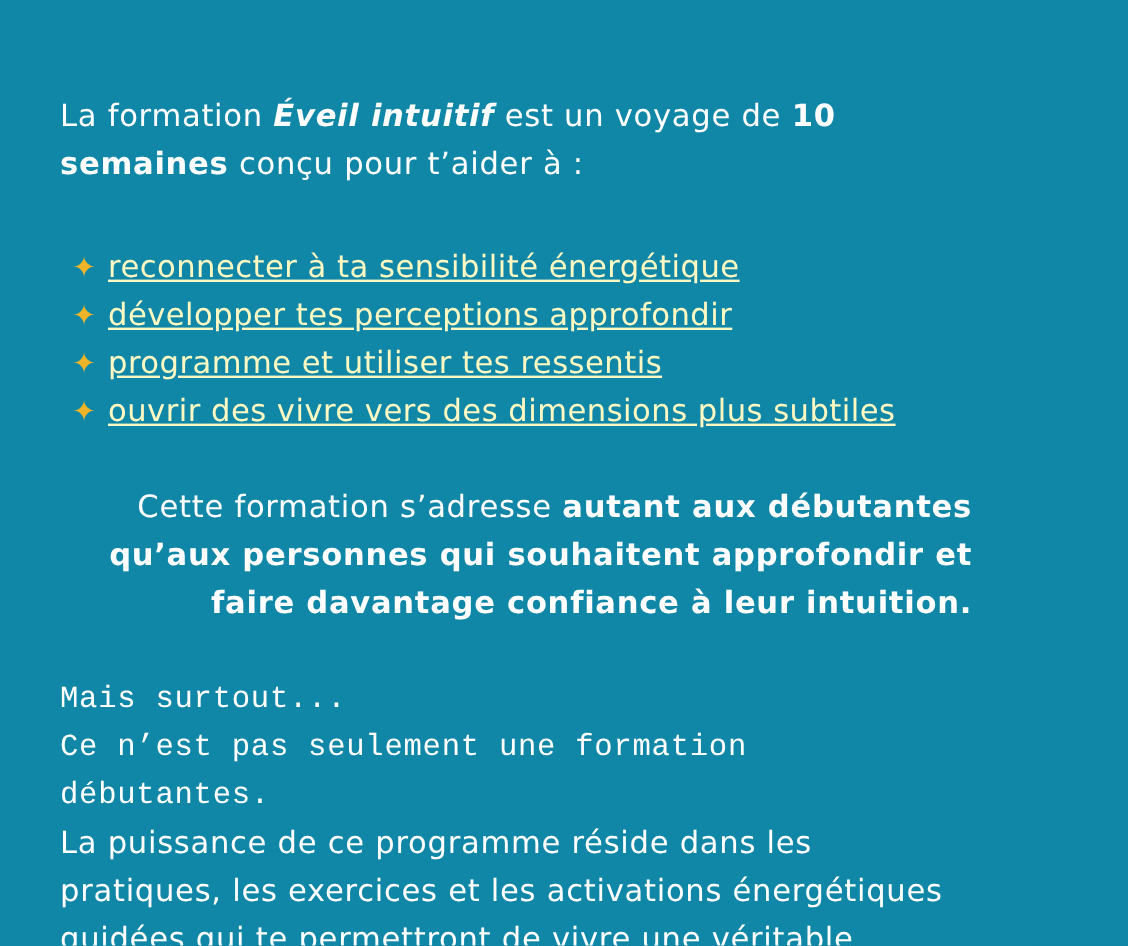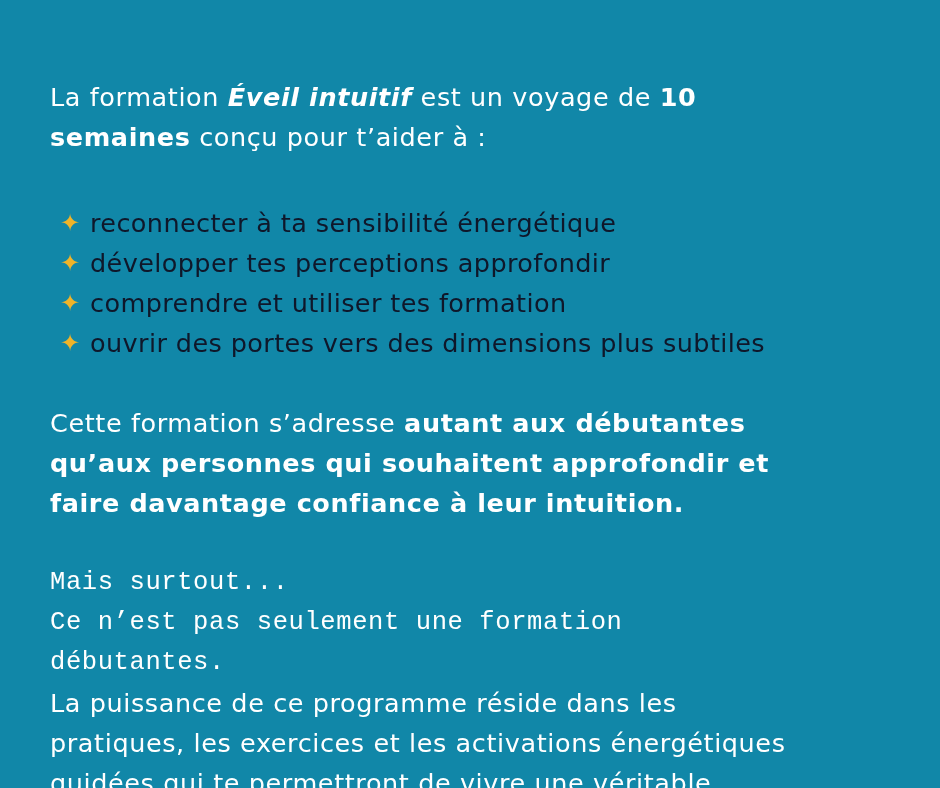--- a/index.html
+++ b/index.html
@@ -57,33 +57,35 @@
   }
   .spark {
     color: #f0b429;
     font-size: 24px;
     line-height: 40px;
     width: 30px;
     flex: 0 0 30px;
     text-align: left;
   }
   .bullet-text {
-    color: #0f172a;
+    color: #fef9c3;
+    text-decoration: underline;
   }
   .block-bold {
     font-weight: bold;
   }
   .gap-lg {
     height: 40px;
   }
   .gap-md {
     height: 40px;
   }
   .audience {
     margin-top: 0;
+    text-align: right;
   }
   .closing .line {
     display: block;
     font-family: Liberation Mono, monospace;
   }
   .closing .bold {
     font-weight: normal;
   }
   .bottom-bar {
     position: absolute;
@@ -107,25 +109,25 @@
     <li>
       <span class="spark">✦</span>
       <span class="bullet-text">reconnecter à ta sensibilité énergétique</span>
     </li>
     <li>
       <span class="spark">✦</span>
       <span class="bullet-text">développer tes perceptions approfondir</span>
     </li>
     <li>
       <span class="spark">✦</span>
-      <span class="bullet-text">comprendre et utiliser tes formation</span>
+      <span class="bullet-text">programme et utiliser tes ressentis</span>
     </li>
     <li>
       <span class="spark">✦</span>
-      <span class="bullet-text">ouvrir des portes vers des dimensions plus subtiles</span>
+      <span class="bullet-text">ouvrir des vivre vers des dimensions plus subtiles</span>
     </li>
   </ul>
 
   <div class="gap-lg"></div>
 
   <p class="para audience">
     <span>Cette formation s’adresse </span><span class="block-bold">autant aux débutantes qu’aux personnes qui souhaitent approfondir et faire davantage confiance à leur intuition.</span>
   </p>
 
   <div class="gap-md"></div>

